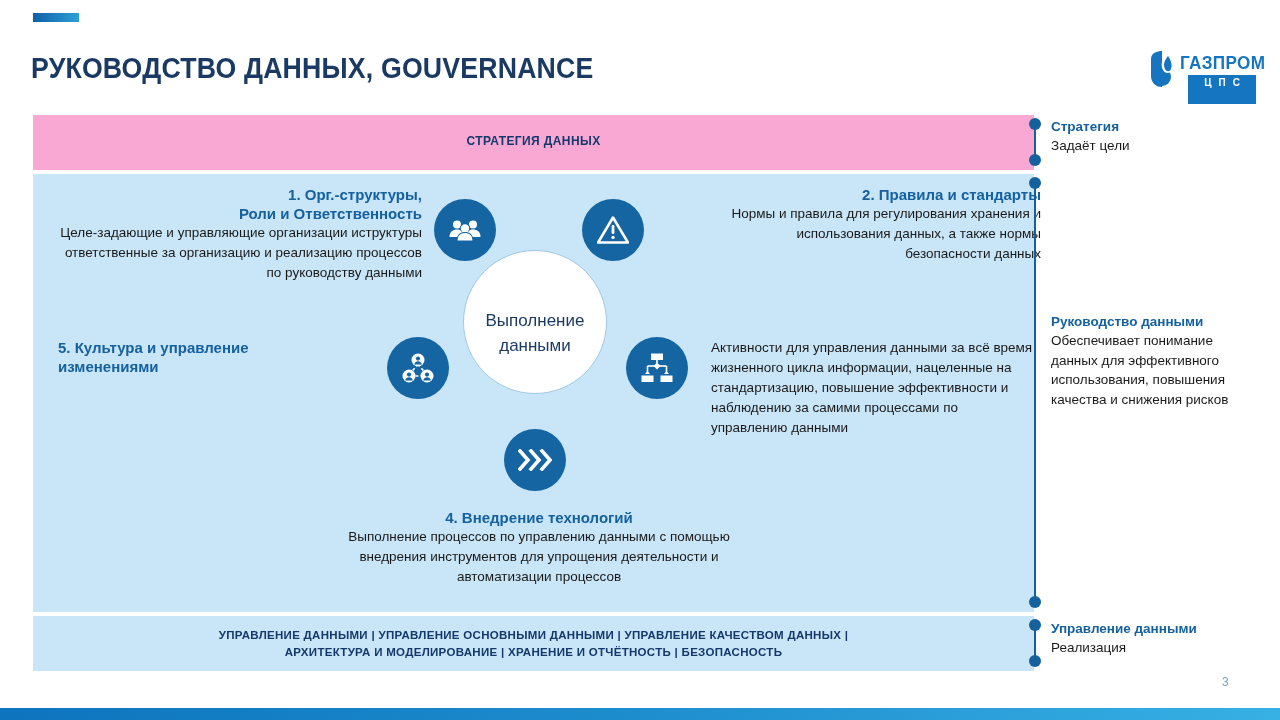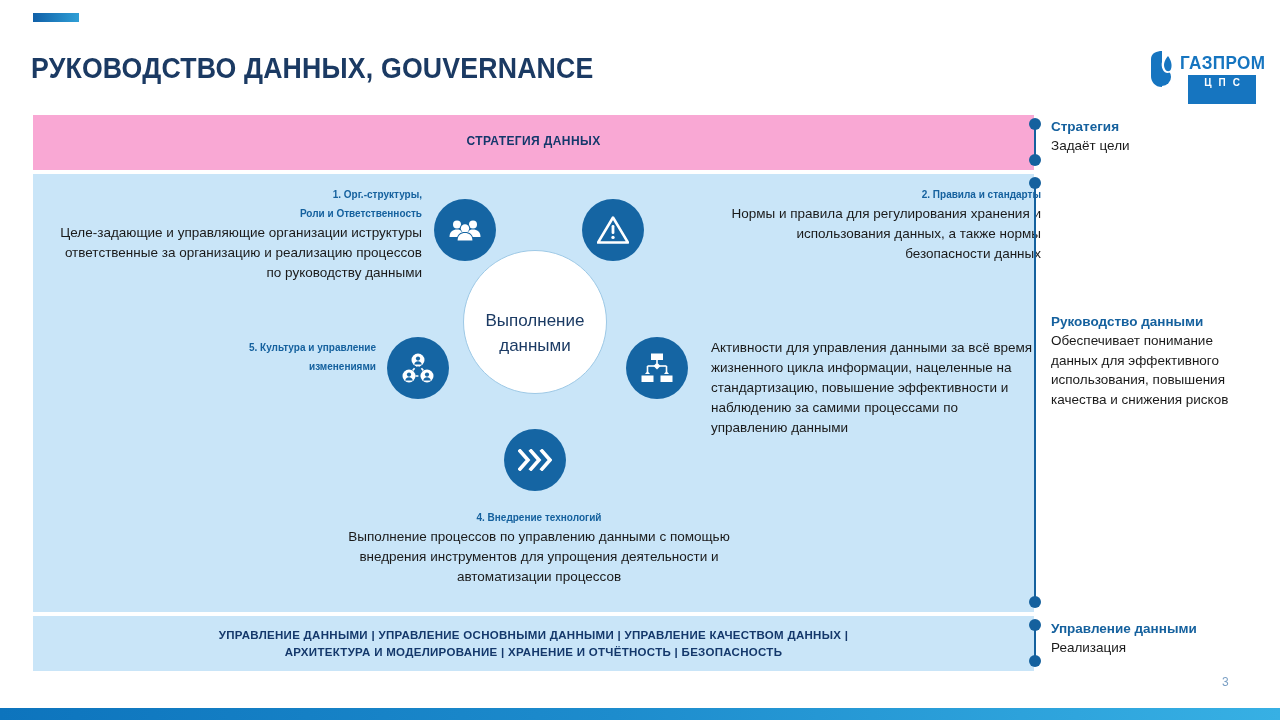--- a/index.html
+++ b/index.html
@@ -230,35 +230,35 @@
   .node-3 { left: 626px; top: 337px; }   
   .node-4 { left: 504px; top: 429px; }   
   .node-5 { left: 387px; top: 337px; }   
 
   
   .sec {
     position: absolute;
     font-family: "Liberation Sans", sans-serif;
   }
   .sec-head {
-    font-size: 10px;
+    font-size: 15px;
     font-weight: bold;
     color: #15619e;
     line-height: 19px;
   }
   .sec-body {
     font-size: 13.5px;
     color: #1a1a1a;
     line-height: 20px;
   }
   .sec-1 { left: 48px; top: 185px; width: 374px; text-align: right; }
   .sec-2 { left: 711px; top: 185px; width: 330px; text-align: right; }
   .sec-3 { left: 711px; top: 338px; width: 325px; text-align: left; }
   .sec-4 { left: 318px; top: 508px; width: 442px; text-align: center; }
-  .sec-5 { left: 58px; top: 338px; width: 318px; text-align: right; }
+  .sec-5 { left: 58px; top: 338px; width: 318px; text-align: left; }
 
   
   .page-number {
     position: absolute;
     left: 1222px;
     top: 675px;
     font-size: 12px;
     color: #7a9fc4;
     font-family: "Liberation Sans", sans-serif;
   }

